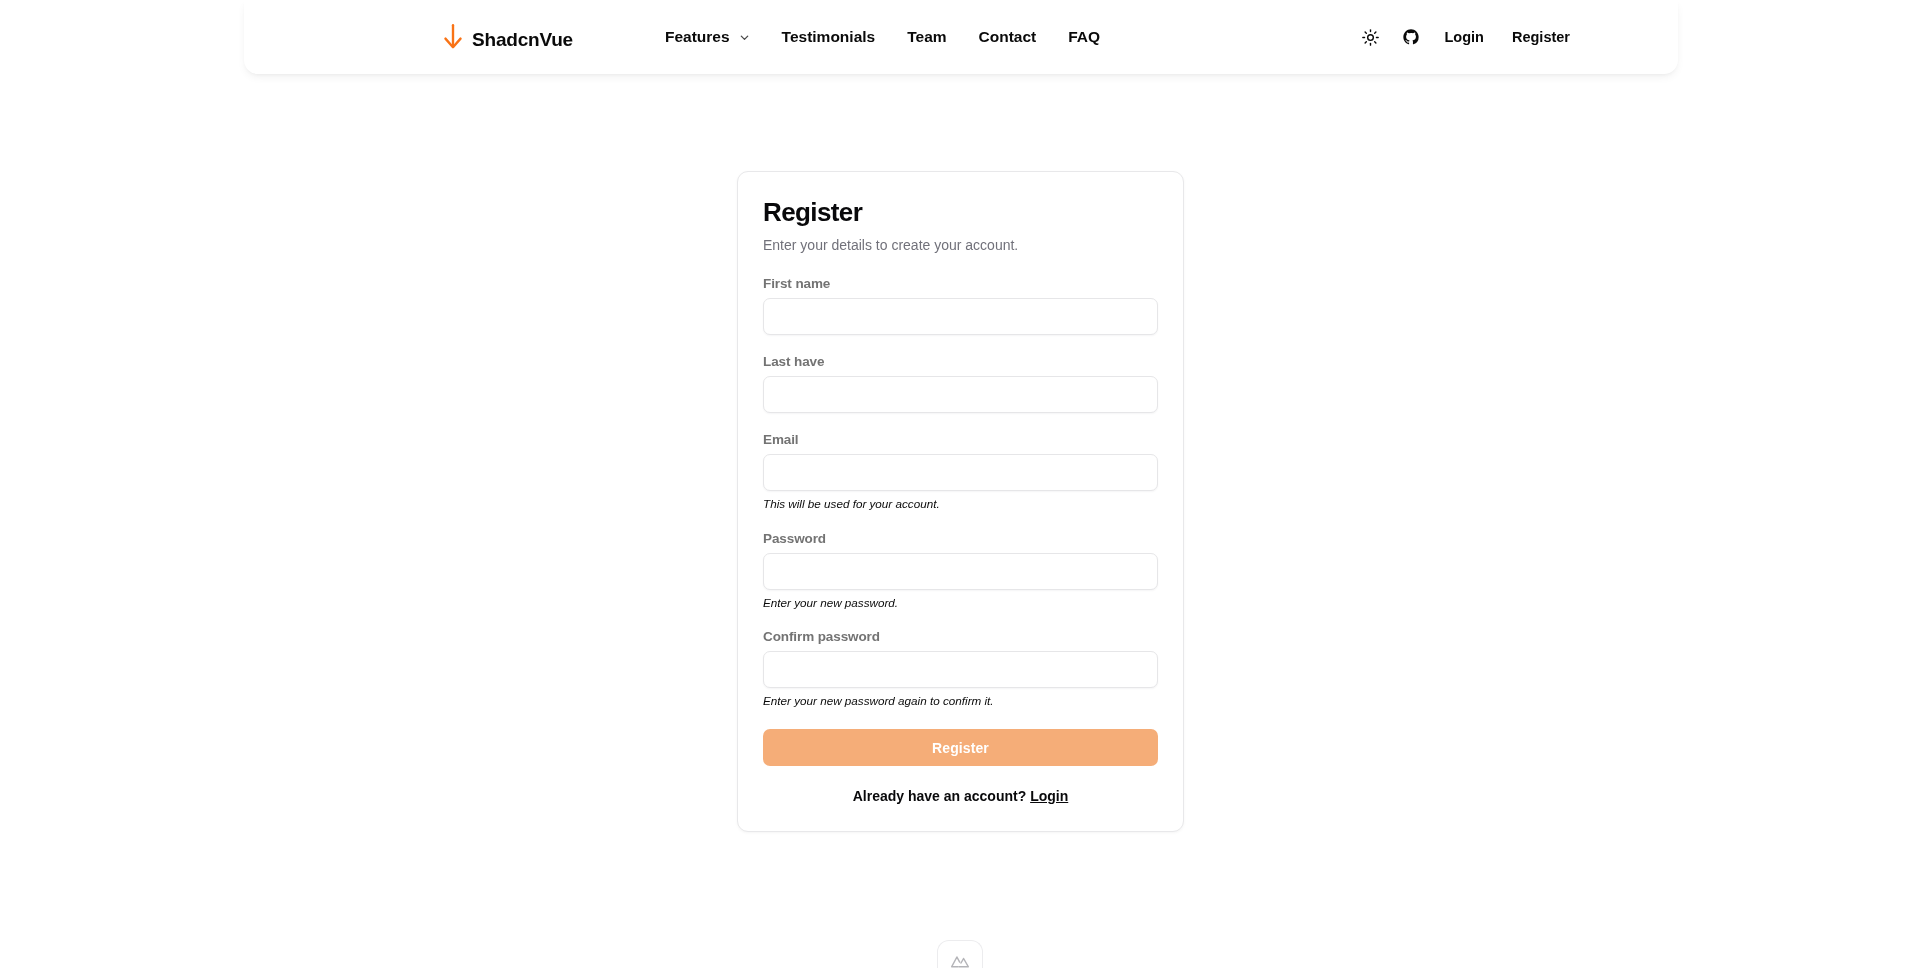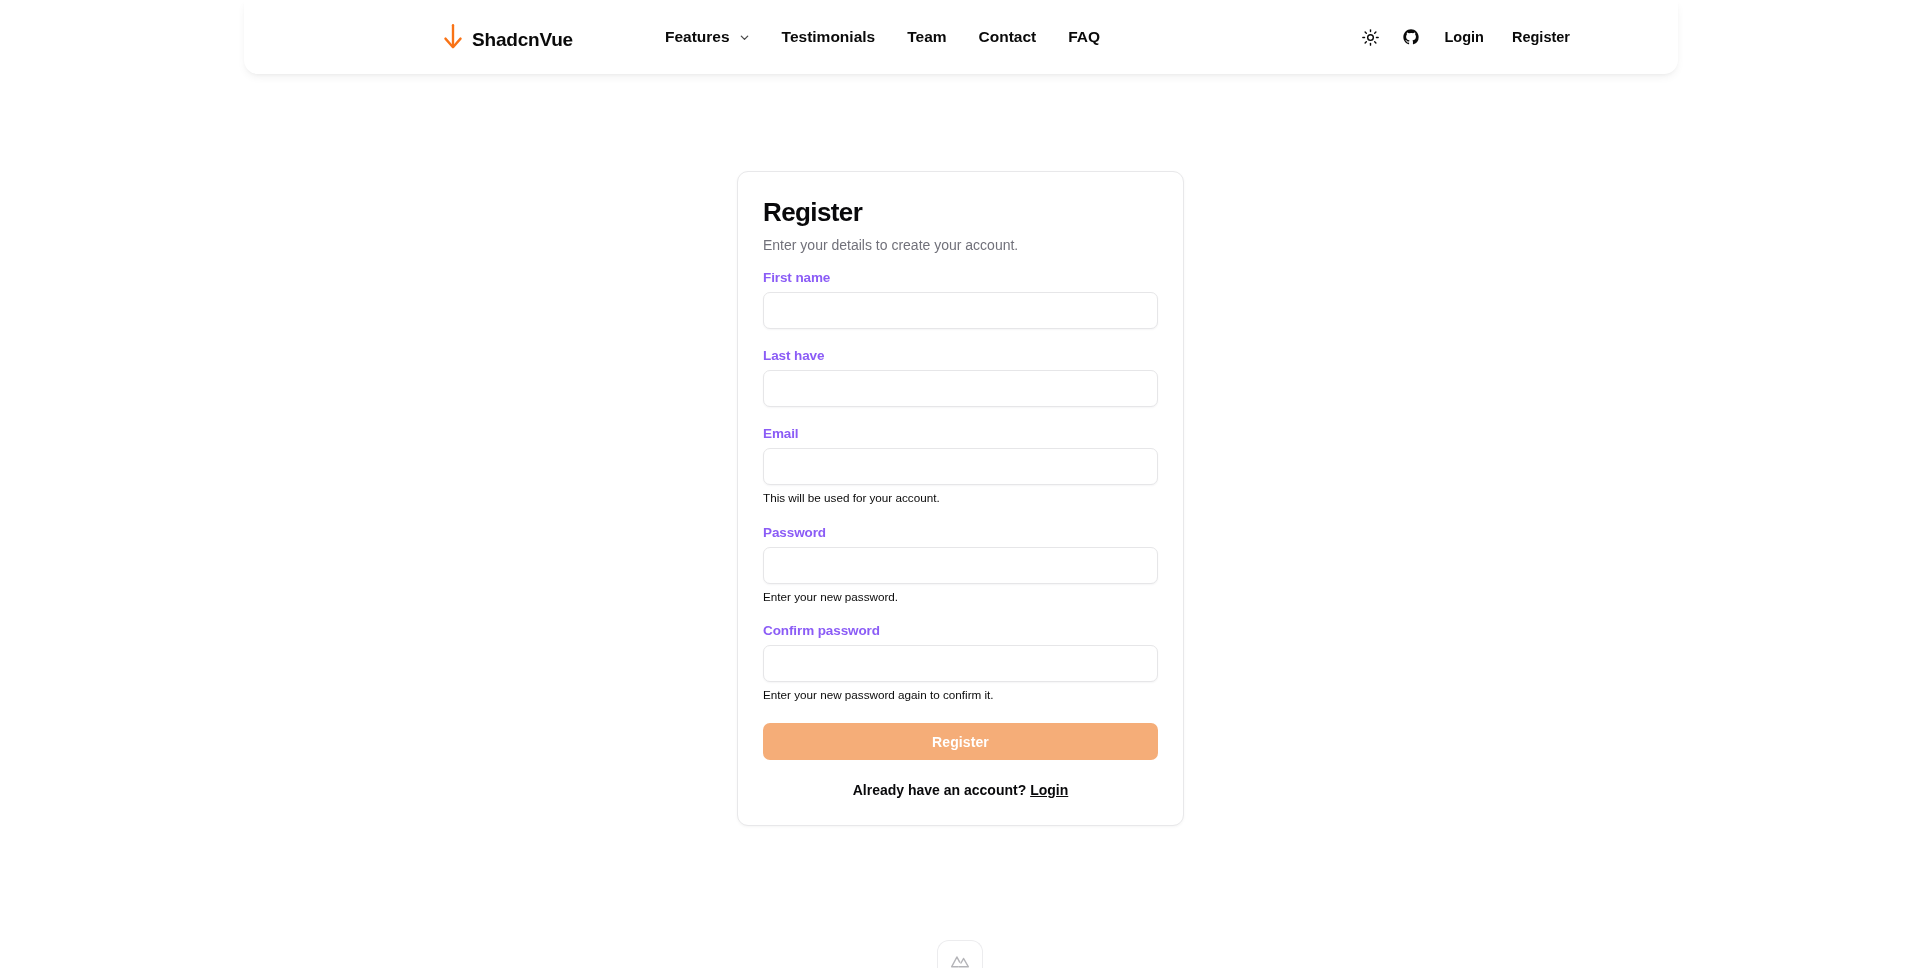--- a/index.html
+++ b/index.html
@@ -69,39 +69,39 @@
     border: 1px solid #e8e8ea;
     border-radius: 11px;
     box-shadow: 0 1px 3px rgba(0,0,0,0.045);
     padding: 26px 25px 27px 25px;
   }
   .card-title {
     font-size: 26px; font-weight: 700; color: #09090b;
     letter-spacing: -0.6px; line-height: 1.1; margin: 0 0 9px 0;
   }
   .card-desc {
-    font-size: 14px; color: #71717a; margin: 0 0 16px 0; line-height: 1.35;
+    font-size: 14px; color: #71717a; margin: 0 0 22px 0; line-height: 1.35;
   }
 
   .field { margin-bottom: 10px; }
   .field-label {
     display: block;
-    font-size: 13.5px; font-weight: 700; color: #8b5cf6;
+    font-size: 13.5px; font-weight: 700; color: #737373;
     margin-bottom: 7px; letter-spacing: -0.1px;
   }
   .field-input {
     display: block; width: 100%; height: 37px;
     border: 1px solid #e6e6e8; border-radius: 7px;
     background: #ffffff; padding: 0 12px;
     font-size: 14px; font-family: "Liberation Sans", sans-serif;
     color: #09090b; outline: none;
     box-shadow: 0 1px 2px rgba(16,24,40,0.045);
   }
   .field-hint {
-    font-size: 11.7px; color: #0a0a0a; margin-top: 5px; line-height: 1.3;
+    font-size: 11.7px; color: #0a0a0a; margin-top: 5px; line-height: 1.3; font-style: italic;
   }
   .gap-sm { height: 9px; }
 
   .submit-btn {
     display: block; width: 100%; height: 37px;
     margin-top: 21px;
     background: #f5ad78;
     color: #ffffff;
     border: none; border-radius: 7px;
     font-size: 14px; font-weight: 600;

